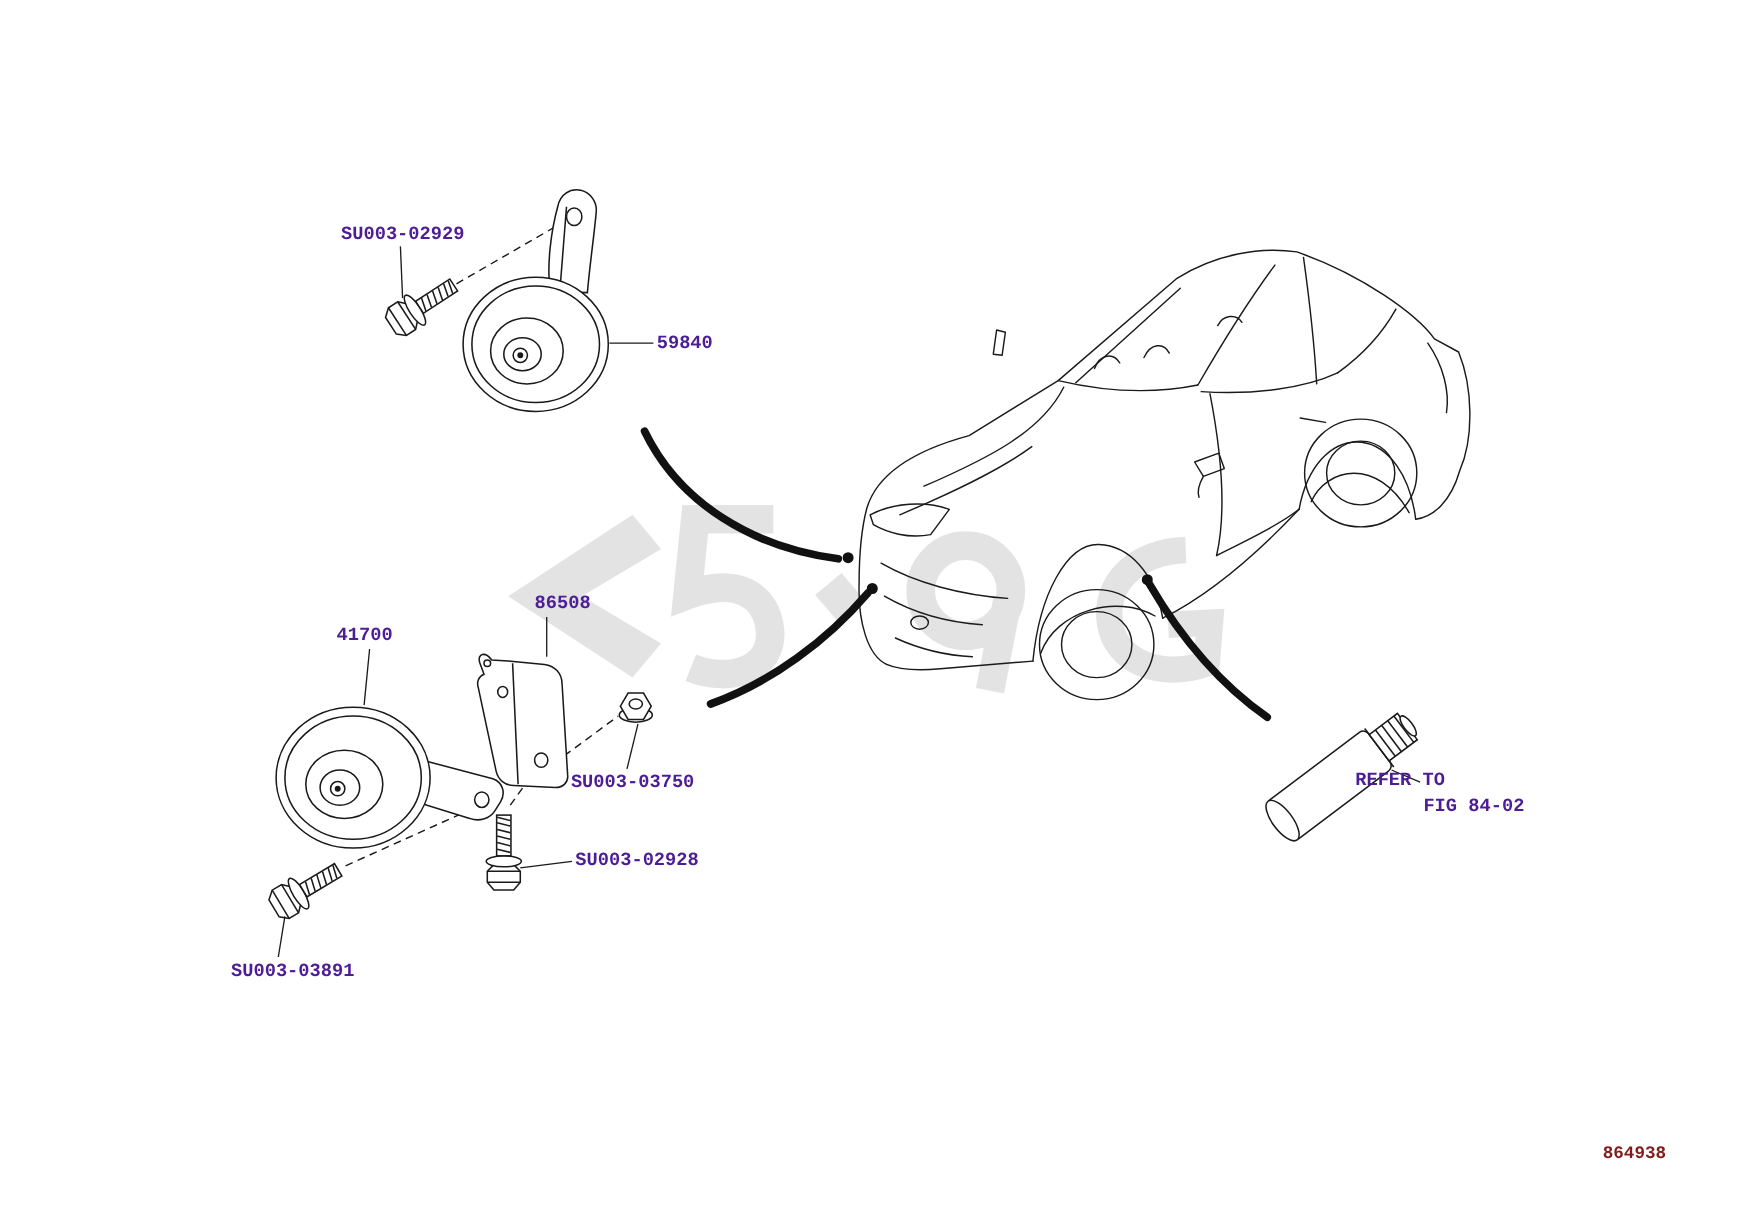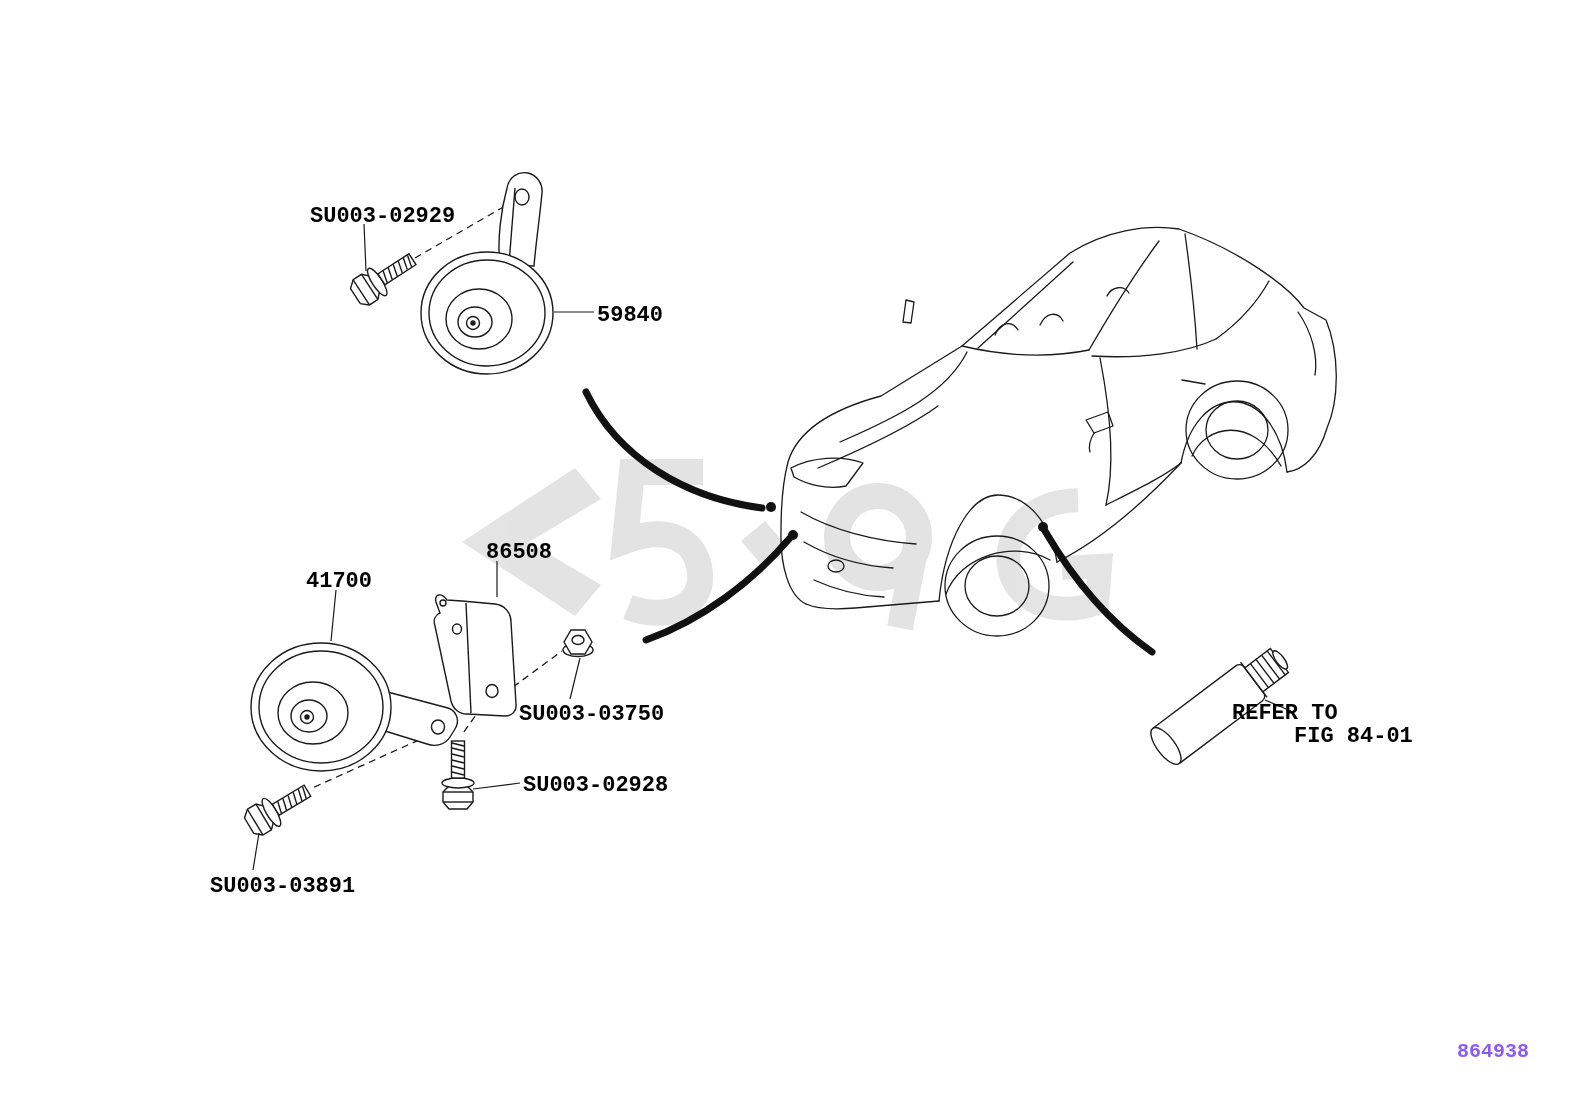--- a/index.html
+++ b/index.html
@@ -3,23 +3,23 @@
 <meta charset="utf-8">
 <style>
   html,body{margin:0;padding:0;background:#fff;}
   .stage{
     position:relative;width:1592px;height:1099px;background:#ffffff;
     overflow:hidden;font-family:"Liberation Mono","DejaVu Sans Mono",monospace;
   }
   .stage svg{position:absolute;left:0;top:0;}
   .label{
     position:absolute;font-family:"Liberation Mono","DejaVu Sans Mono",monospace;
-    font-weight:700;font-size:22px;line-height:1.15;color:#000000;white-space:nowrap;
+    font-weight:700;font-size:17px;line-height:1.15;color:#4c1d95;white-space:nowrap;
   }
-  .fig-num{font-size:20px;color:#8b5cf6;}
+  .fig-num{font-size:16px;color:#7f1d1d;}
 </style>
 </head>
 <body>
 
 <div class="stage">
 
   <svg width="1592" height="1099" viewBox="0 0 1592 1099">
 
     <defs>
       <g id="bolt-shape">
@@ -169,16 +169,16 @@
   </svg>
 
   <div class="label" style="left:310px;top:204px">SU003-02929</div>
   <div class="label" style="left:597px;top:303px">59840</div>
   <div class="label" style="left:306px;top:569px">41700</div>
   <div class="label" style="left:486px;top:540px">86508</div>
   <div class="label" style="left:519px;top:702px">SU003-03750</div>
   <div class="label" style="left:523px;top:773px">SU003-02928</div>
   <div class="label" style="left:210px;top:874px">SU003-03891</div>
   <div class="label" style="left:1232px;top:701px">REFER TO</div>
-  <div class="label" style="left:1294px;top:724px">FIG 84-01</div>
+  <div class="label" style="left:1294px;top:724px">FIG 84-02</div>
   <div class="label fig-num" style="left:1457px;top:1040px">864938</div>
 
 </div>
 
 </body></html>

